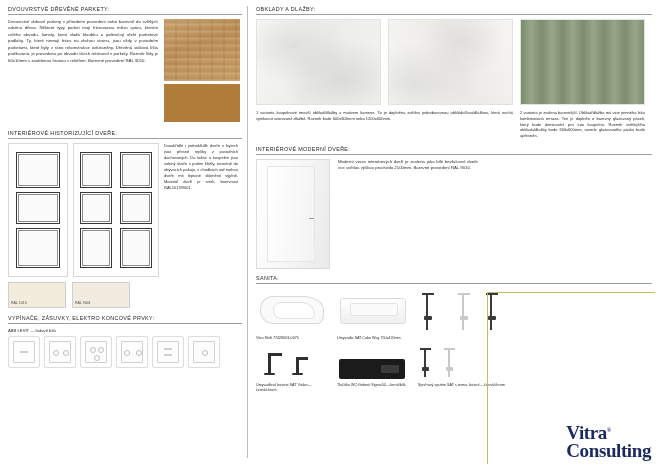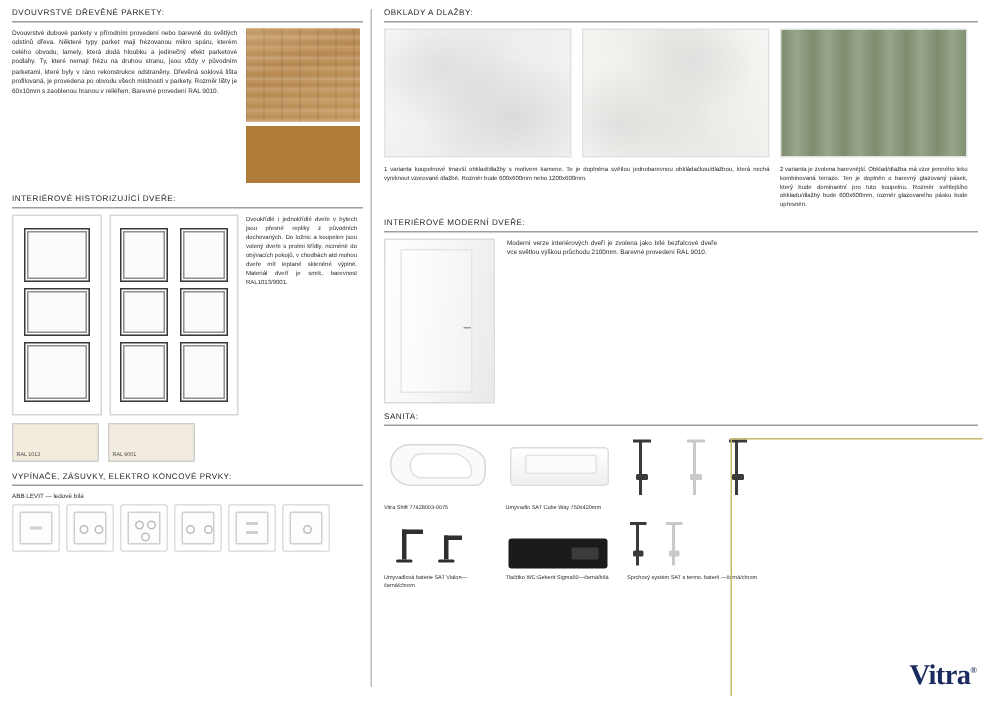--- a/index.html
+++ b/index.html
@@ -565,15 +565,16 @@
       </div>
     </div>
 
   </div>
 
   <div class="logo-box"></div>
   <div class="logo">
     <div class="logo-top">
       <span>Vitra</span><span class="logo-reg">®</span>
     </div>
+    <div class="logo-bottom">Consulting</div>
   </div>
 
 </div>
 
 </body></html>

